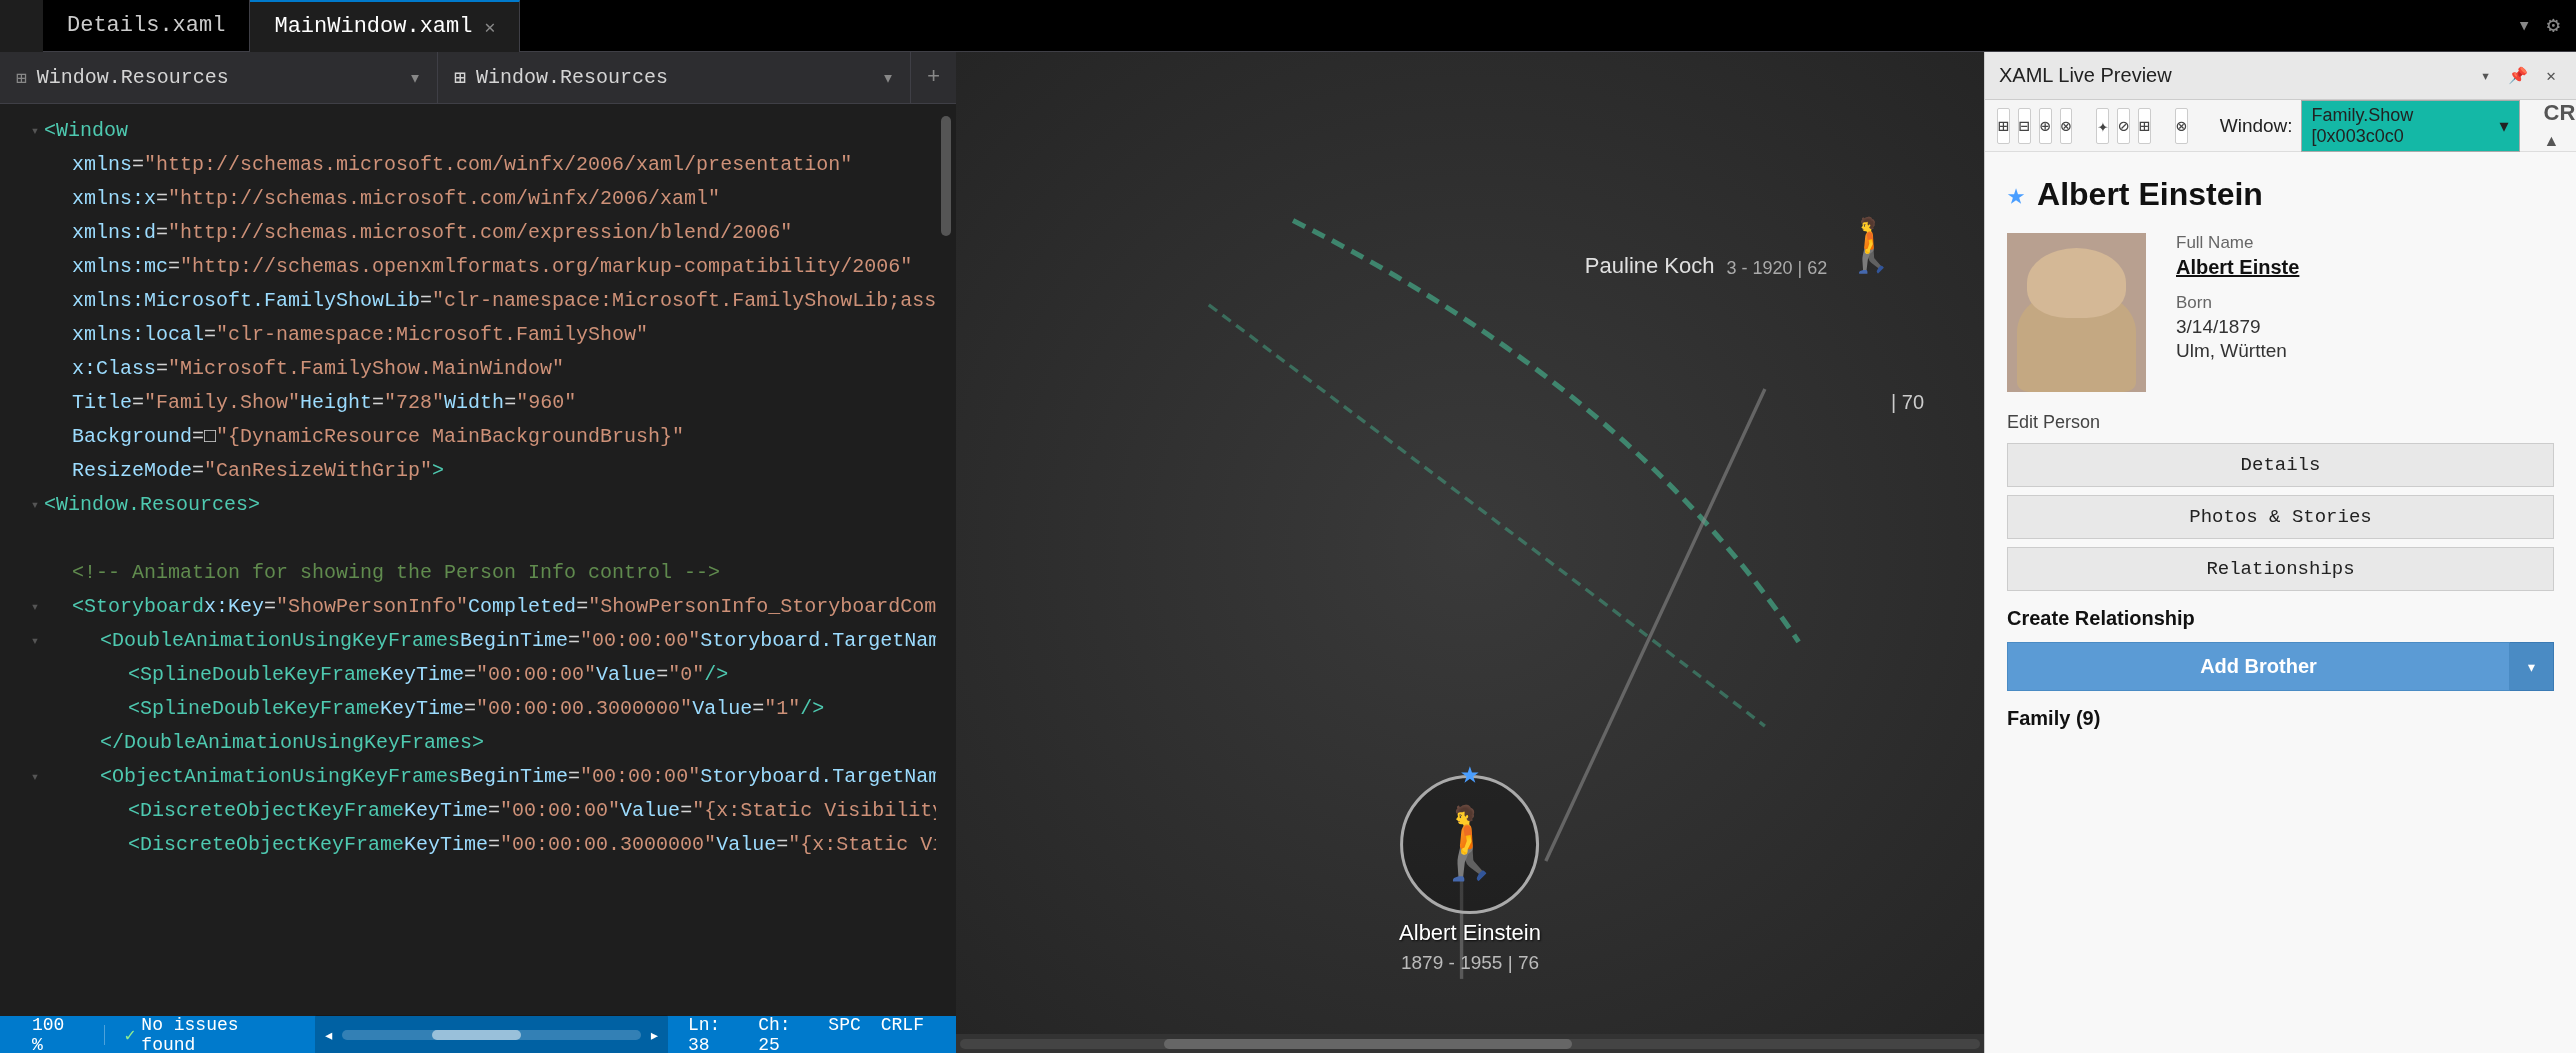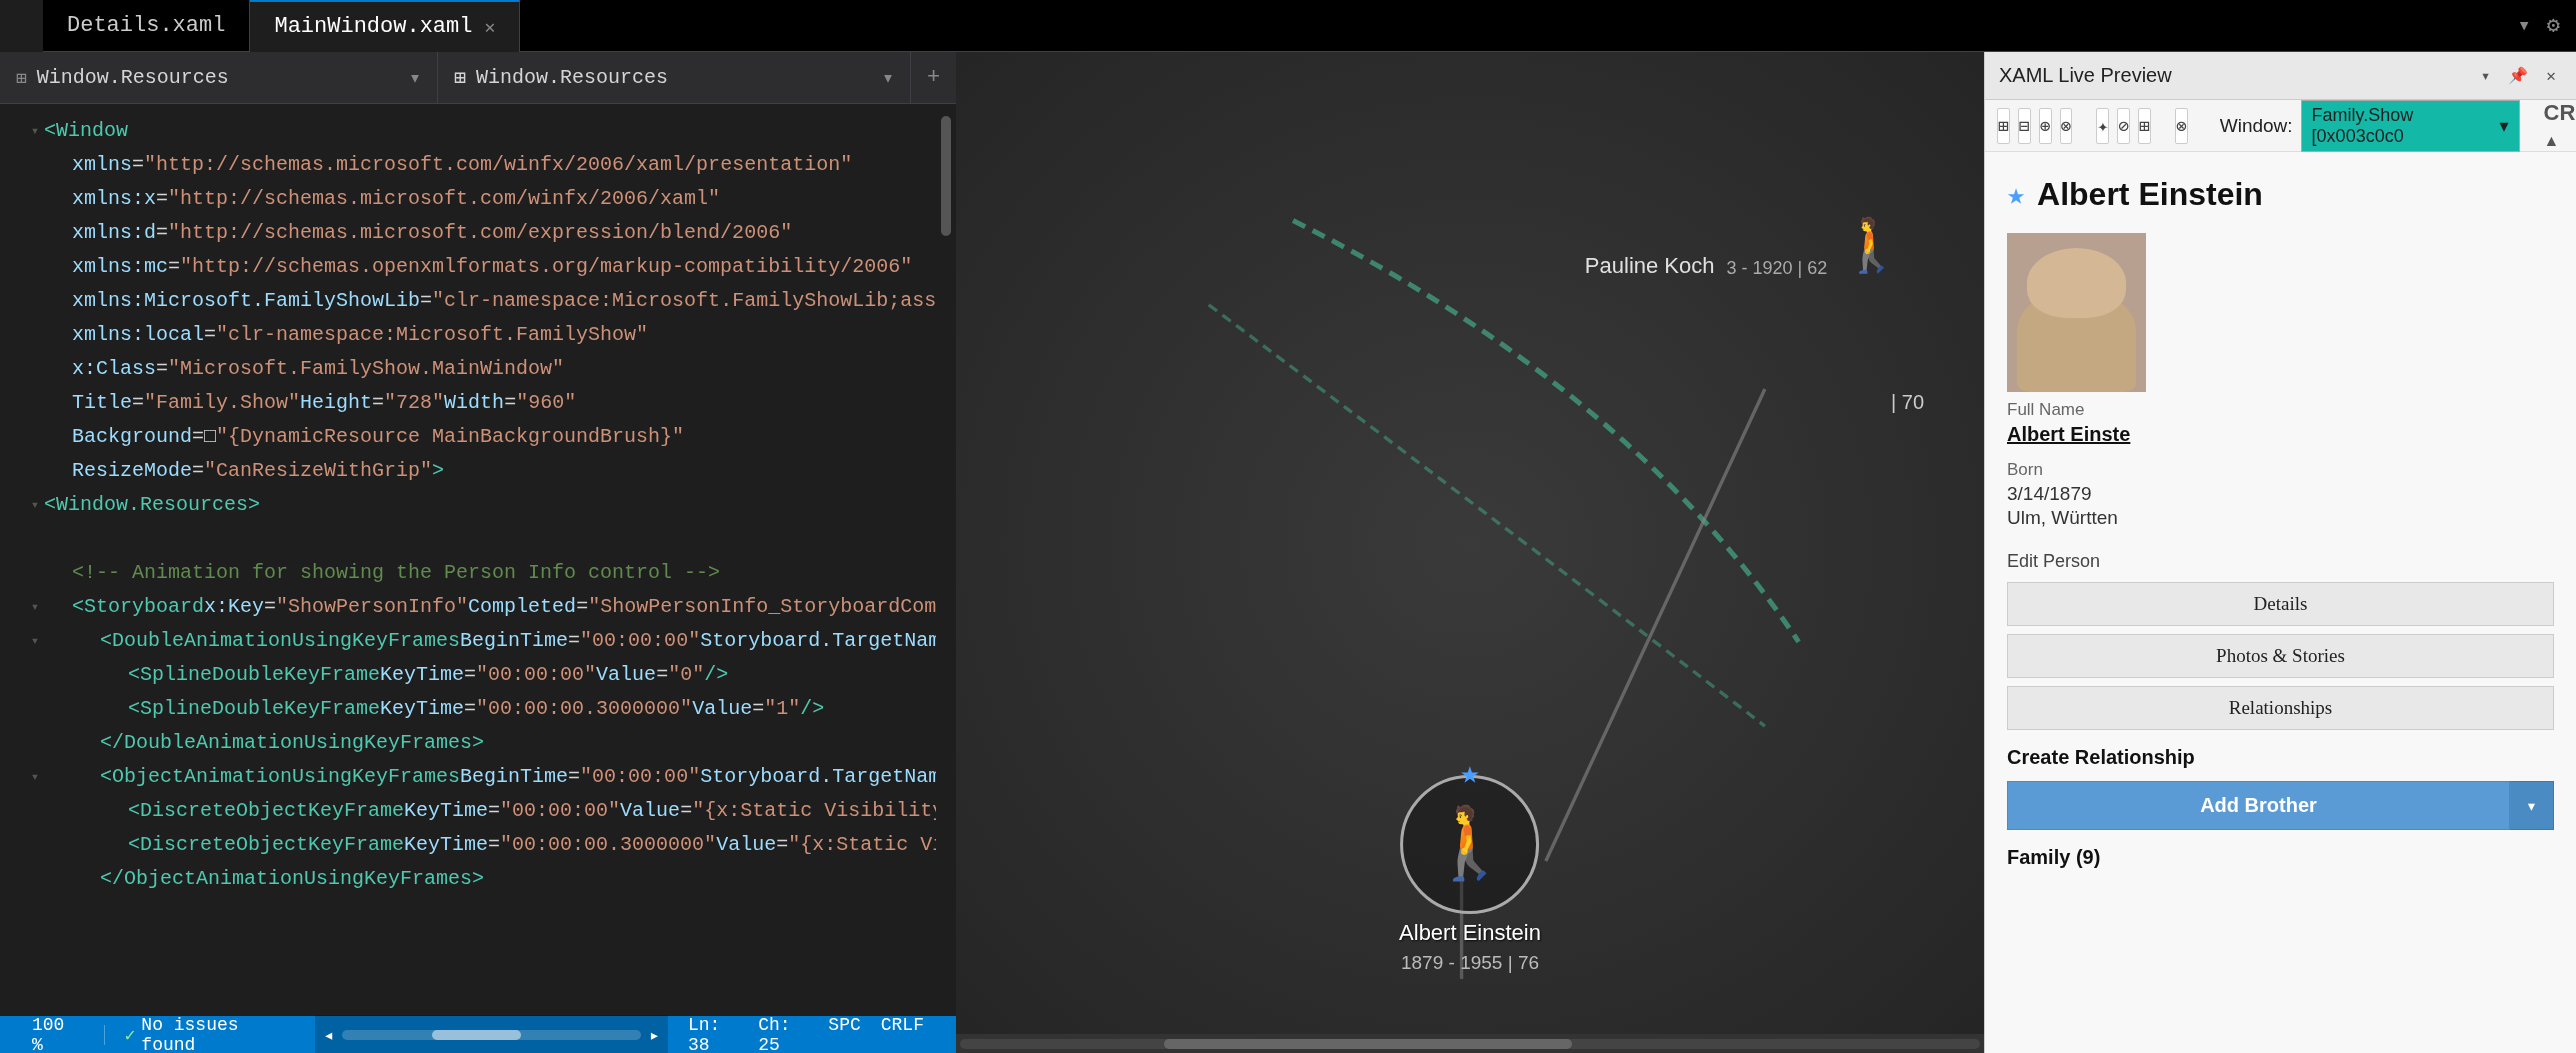--- a/index.html
+++ b/index.html
@@ -349,23 +349,22 @@
     }
     .pip-star { color: #4a9eff; font-size: 30px; }
     .pip-name {
       font-size: 32px;
       font-family: Arial, sans-serif;
       font-weight: bold;
       color: #111;
     }
     .pip-body {
       display: flex;
-      gap: 8px;
+      gap: 30px;
       margin-bottom: 20px;
-      flex-direction: column;
     }
     .pip-photo {
       width: 139px;
       height: 159px;
       background: #888;
       flex-shrink: 0;
       overflow: hidden;
       display: flex;
       align-items: center;
       justify-content: center;
@@ -433,21 +432,21 @@
 
     .pip-btn {
       display: block;
       width: 100%;
       padding: 10px 14px;
       margin-bottom: 8px;
       background: #e8e8e8;
       border: 1px solid #ccc;
       text-align: center;
       font-size: 19px;
-      font-family: Liberation Serif, serif;
+      font-family: Liberation Mono, monospace;
       color: #222;
       cursor: pointer;
     }
 
     .pip-create-section {
       margin-top: 16px;
       margin-bottom: 10px;
     }
     .pip-create-label {
       font-size: 20px;
@@ -755,25 +754,20 @@
           <span class="c-tag">&lt;DiscreteObjectKeyFrame </span>
           <span class="c-attr">KeyTime</span>
             <span class="c-white">=</span>
             <span class="c-val">"00:00:00.3000000"</span>
           <span class="c-white"> </span>
           <span class="c-attr">Value</span>
             <span class="c-white">=</span>
             <span class="c-val">"{x:Static Vis</span>
         </div>
 
-        <div class="line">
-          <span class="fold-btn"></span>
-          <span class="indent2"></span>
-          <span class="c-tag">&lt;/ObjectAnimationUsingKeyFrames&gt;</span>
-        </div>
 
       </div>
       <div class="v-scrollbar">
         <div class="v-scrollbar-thumb"></div>
       </div>
     </div>
 
     <div class="status-bar">
       <div class="item">
         <span>100 %</span>

